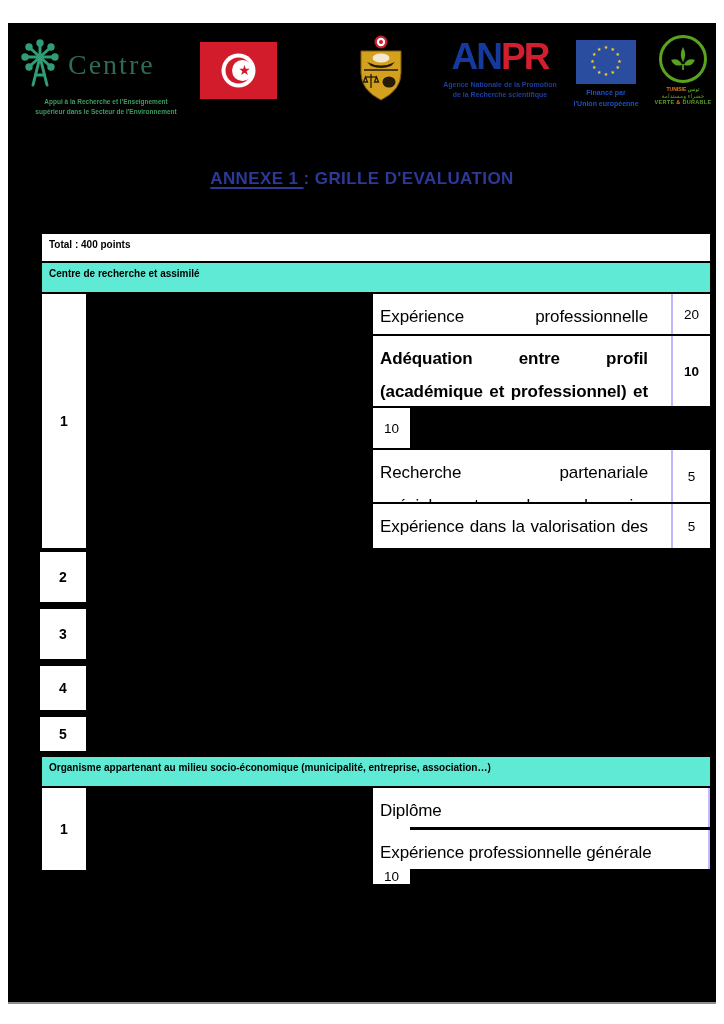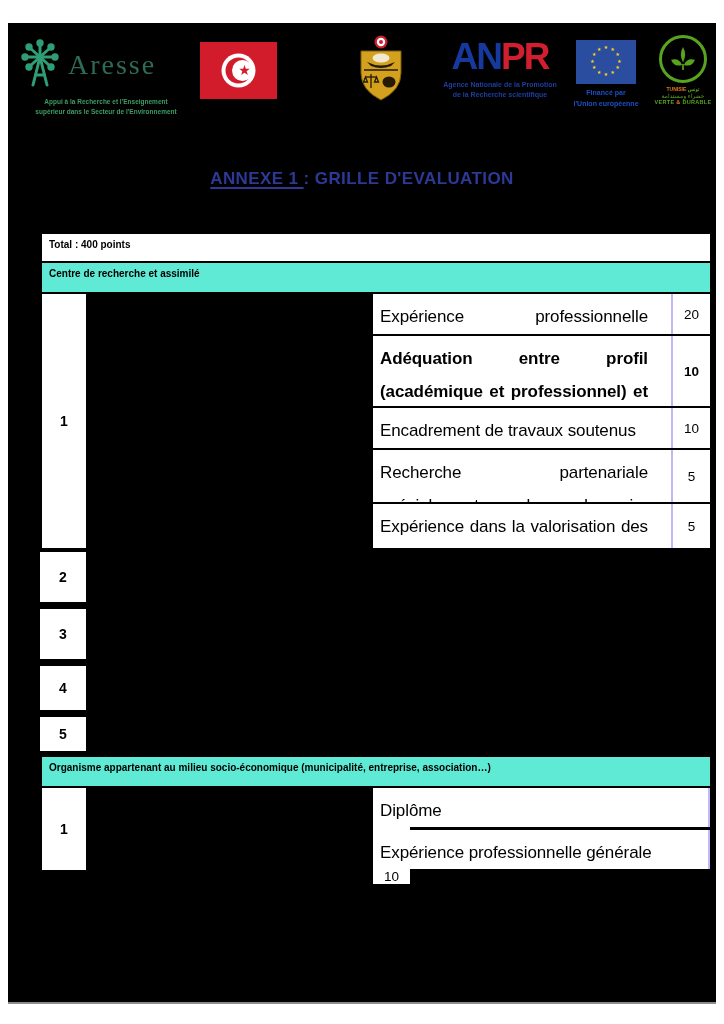--- a/index.html
+++ b/index.html
@@ -120,21 +120,21 @@
             <line x1="20" y1="18" x2="10" y2="27"></line>
               <circle cx="9" cy="28" r="2.2"></circle>
             <line x1="20" y1="18" x2="30" y2="27"></line>
               <circle cx="31" cy="28" r="2.2"></circle>
             <line x1="20" y1="18" x2="13" y2="46"></line>
             <line x1="20" y1="18" x2="27" y2="46"></line>
             <line x1="15.5" y1="36" x2="24.5" y2="36"></line>
           </g>
         </svg>
       </span>
-      <span class="aresse-word">Aresse</span>
+      <span class="aresse-word">Centre</span>
     </div>
     <div class="aresse-tag">
       <div>Appui à la Recherche et l'Enseignement</div>
       <div>supérieur dans le Secteur de l'Environnement</div>
     </div>
   </div>
 
   <div class="flag-tn">
     <svg width="77" height="57" viewBox="0 0 77 57">
       <rect width="77" height="57" fill="#d21c2b"></rect>
@@ -221,21 +221,20 @@
       <div class="critwrap">
         <div class="crow h-a">
           <div class="ccell">Expérience professionnelle générale</div>
           <div class="pcell">20</div>
         </div>
         <div class="crow h-b">
           <div class="ccell">Adéquation entre profil (académique et professionnel) et domaine du projet MOBIDOC Green</div>
           <div class="pcell">10</div>
         </div>
         <div class="crow h-c">
-          <div class="ccell">Encadrement de travaux soutenus</div>
           <div class="pcell">10</div>
         </div>
         <div class="crow h-d">
           <div class="ccell">Recherche partenariale spécialement avec le monde socio-économique</div>
           <div class="pcell">5</div>
         </div>
         <div class="crow h-e">
           <div class="ccell">Expérience dans la valorisation des résultats de la recherche</div>
           <div class="pcell">5</div>
         </div>

